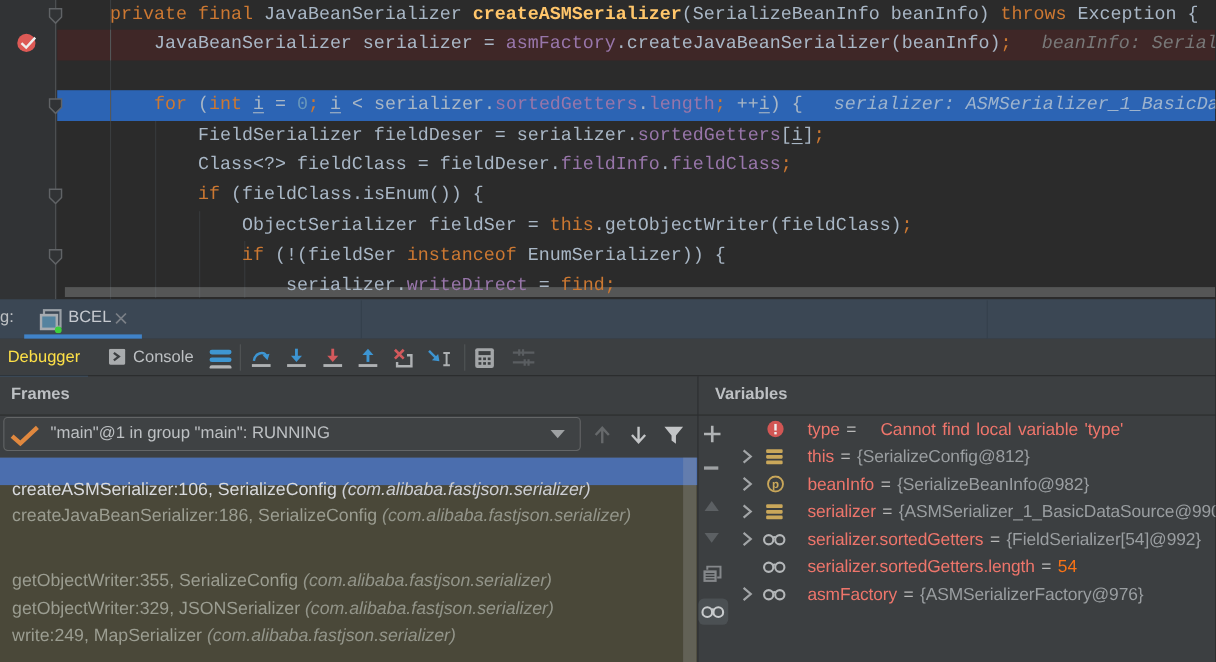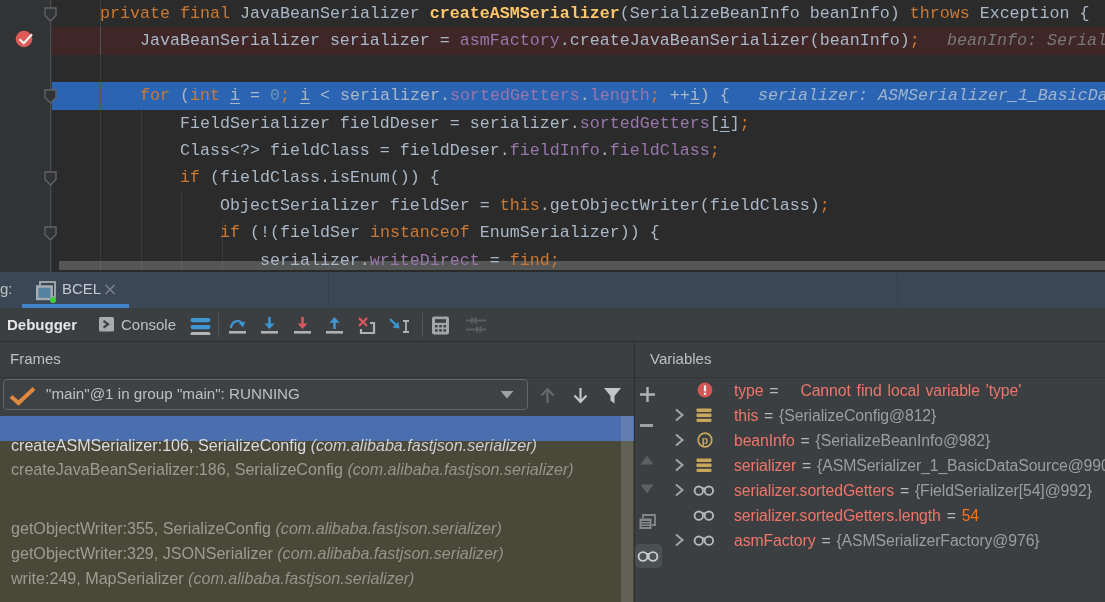--- a/index.html
+++ b/index.html
@@ -12,21 +12,21 @@
   .md{color:#ffc66b;font-weight:bold;}
   .fld{color:#9876aa;}
   .num{color:#6897bb;}
   .sc{color:#cc7832;}
   .un{text-decoration:underline;text-underline-offset:3px;}
   .hint{font-style:italic;color:#787878;}
   
   #twhead{left:0;top:271.5px;width:1105px;height:36.2px;background:#3b4754;}
   #dbgbar{left:0;top:307.7px;width:1105px;height:33.6px;background:#3c3f41;}
   #sep1{left:0;top:341.3px;width:1105px;height:1px;background:#2c2e2f;}
-  #heads{left:0;top:342.3px;width:1105px;height:34.3px;background:#3c3f41;}
+  #heads{left:0;top:342.3px;width:1105px;height:34.3px;background:#3c3f41;font-weight:bold;}
   #sep2{left:0;top:376.6px;width:1105px;height:1px;background:#313334;}
   #content{left:0;top:377.6px;width:1105px;height:224.4px;background:#3c3f41;}
   .uitxt{color:#bdc0c3;font-size:15px;}
   .frrow{position:absolute;left:0;width:633.5px;height:25.1px;line-height:25.1px;font-size:16.1px;color:#9b9d91;white-space:pre;padding-left:11px;box-sizing:border-box;}
   .frrow i{color:#93958a;}
   .vrow{position:absolute;left:718px;width:442px;height:25px;line-height:25px;font-size:15.8px;letter-spacing:-0.1px;word-spacing:1.6px;white-space:pre;}
   .vn{color:#ee756b;margin-left:16px;}
   .veq{color:#b8b8b8;}
   .vv{color:#9a9ea1;margin-top:12px;}
 </style>
@@ -85,21 +85,21 @@
     <rect x="1.2" y="5.5" width="14.5" height="12.5" fill="#54839f" stroke="#a7acb1" stroke-width="2.4"></rect>
     <circle cx="17" cy="19" r="3.1" fill="#3ecf3e"></circle>
   </svg>
   <div class="abs uitxt" style="left:62px;top:0;height:36px;line-height:34px;color:#c6cad0;">BCEL</div>
   <svg class="abs" style="left:103px;top:0" width="14" height="36" viewBox="0 0 14 36">
     <path d="M2.5 13 L11.5 22 M11.5 13 L2.5 22" stroke="#7a7f86" stroke-width="1.6" fill="none"></path>
   </svg>
   <div class="abs" style="left:22px;top:32.5px;width:107px;height:4.2px;background:#4083c9"></div>
 </div>
 <div id="dbgbar" class="abs">
-  <div class="abs uitxt" style="left:7px;top:0;height:33.6px;line-height:33.6px;color:#e5e5e5;font-weight:bold;">Debugger</div>
+  <div class="abs uitxt" style="left:7px;top:0;height:33.6px;line-height:33.6px;color:#fde047;">Debugger</div>
   <div class="abs" style="left:0;top:33px;width:80px;height:3.6px;background:#4083c9"></div>
   <svg class="abs" style="left:99px;top:9.5px" width="15" height="15" viewBox="0 0 15 15">
     <rect x="0" y="0" width="15" height="14.5" rx="1.5" fill="#a9acae"></rect>
     <path d="M4.5 3.8 L9 7.2 L4.5 10.6" fill="none" stroke="#3c3f41" stroke-width="2.1"></path>
   </svg>
   <div class="abs uitxt" style="left:121px;top:0;height:33.6px;line-height:33.6px;">Console</div>
 
   <svg class="abs" style="left:190px;top:7.5px" width="21" height="20" viewBox="0 0 21 20">
     <rect x="0.5" y="3" width="20" height="4.2" rx="2.1" fill="#3f96d1"></rect>
     <rect x="0.5" y="10" width="20" height="4.2" rx="2.1" fill="#3f96d1"></rect>

